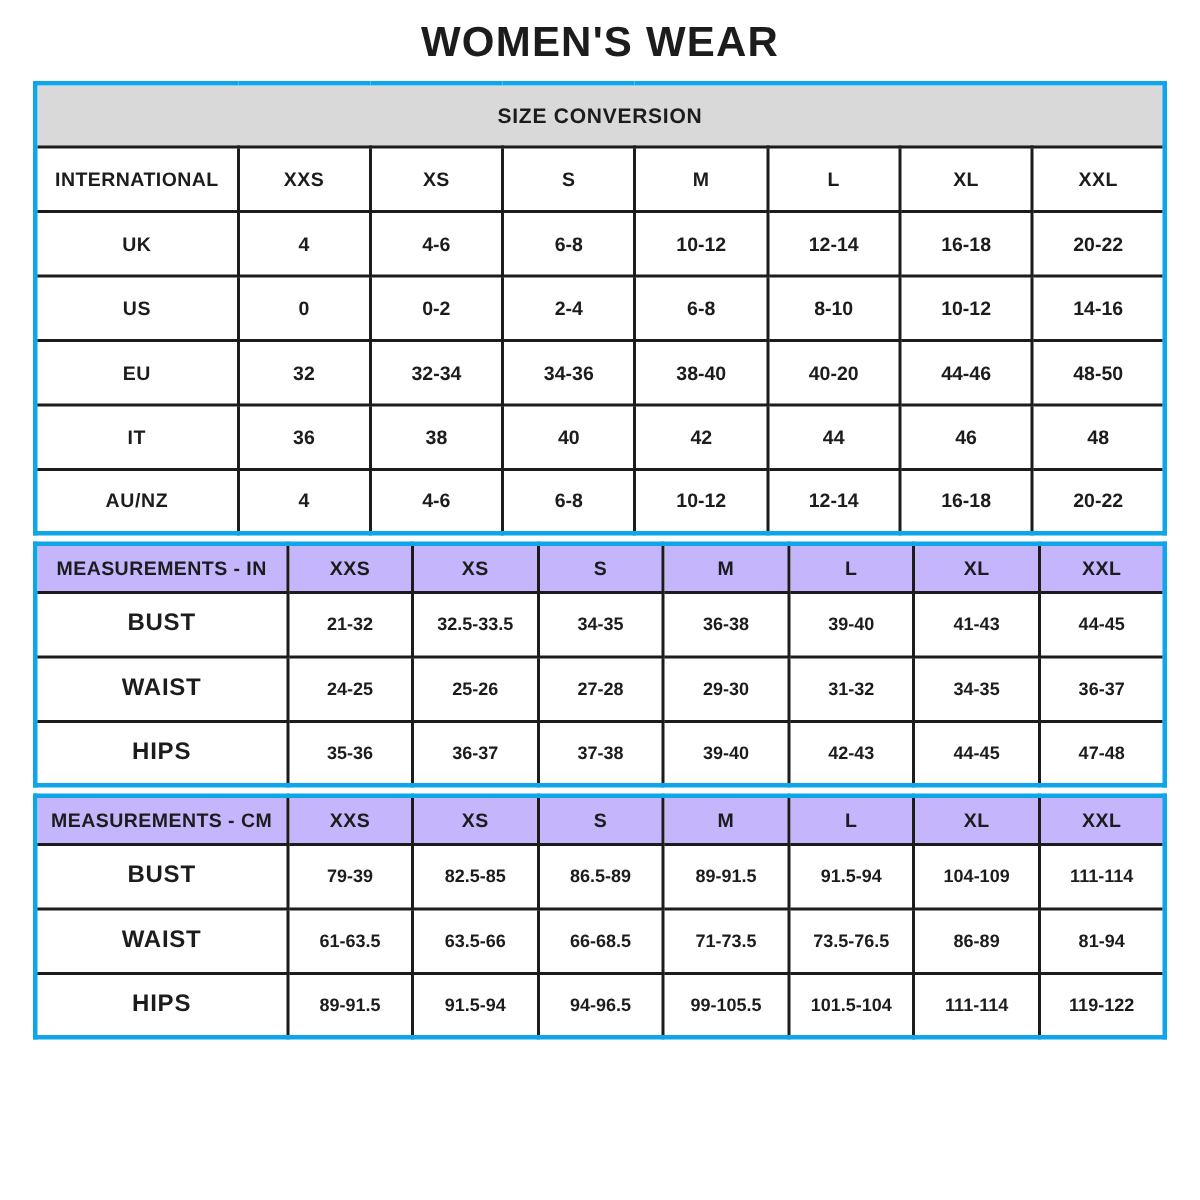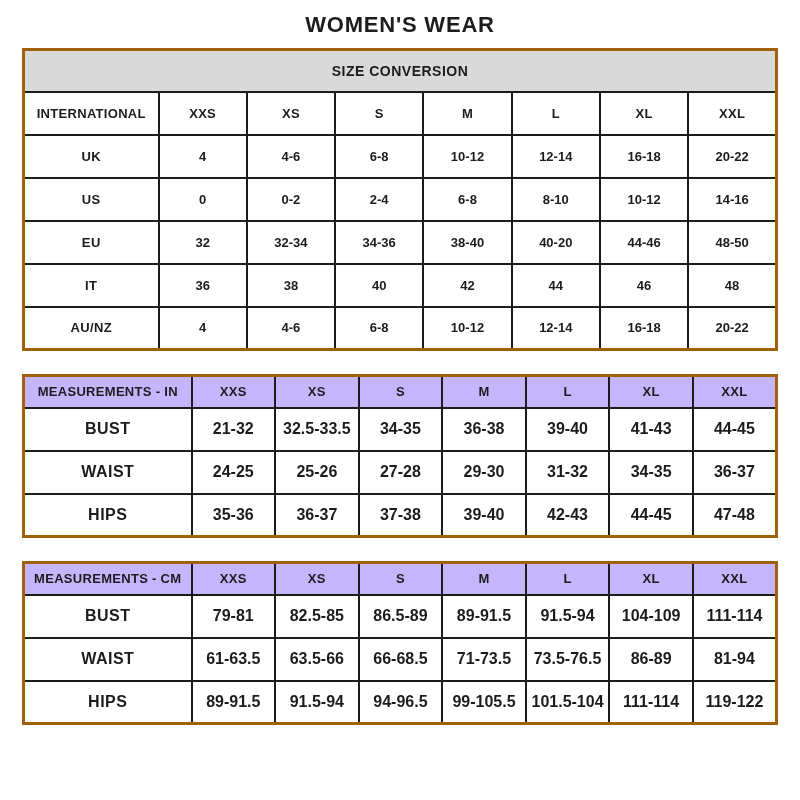--- a/index.html
+++ b/index.html
@@ -8,30 +8,30 @@
     width: 800px; height: 800px;
     background: #ffffff;
     color: #1c1c1c;
     font-family: "Liberation Sans", sans-serif;
     overflow: hidden;
   }
   .title {
     margin: 0;
     padding: 12px 0 10px;
     text-align: center;
-    font-size: 22px;
+    font-size: 28px;
     font-weight: 700;
     letter-spacing: 0.8px;
   }
   table.tbl {
     border-collapse: collapse;
     table-layout: fixed;
     width: 756px;
-    margin: 0 auto 23px auto;
-    border: 3px solid #a16207;
+    margin: 0 auto 4px auto;
+    border: 3px solid #0ea5e9;
   }
   .tbl th, .tbl td {
     border: 2px solid #1c1c1c;
     text-align: center;
     vertical-align: middle;
     padding: 0 2px;
     overflow: hidden;
     white-space: nowrap;
   }
   .banner {
@@ -47,21 +47,21 @@
   .size td.rowlabel { letter-spacing: 0.4px; }
   .c-label-size { width: 135px; }
   
   .meas th {
     background: #c4b5fd;
     height: 32px;
     font-size: 13px;
     font-weight: 700;
     letter-spacing: 0.3px;
   }
-  .meas td { height: 43px; font-size: 16px; font-weight: 600; }
+  .meas td { height: 43px; font-size: 12px; font-weight: 600; }
   .meas td.rowlabel { font-size: 16px; letter-spacing: 0.5px; }
   .c-label-meas { width: 168px; }
 </style>
 </head>
 <body>
 
 <div class="page">
 
   <h1 class="title">WOMEN'S WEAR</h1>
 
@@ -199,21 +199,21 @@
           <th>XXS</th>
           <th>XS</th>
           <th>S</th>
           <th>M</th>
           <th>L</th>
           <th>XL</th>
           <th>XXL</th>
         </tr>
         <tr>
           <td class="rowlabel">BUST</td>
-          <td>79-81</td>
+          <td>79-39</td>
           <td>82.5-85</td>
           <td>86.5-89</td>
           <td>89-91.5</td>
           <td>91.5-94</td>
           <td>104-109</td>
           <td>111-114</td>
         </tr>
         <tr>
           <td class="rowlabel">WAIST</td>
           <td>61-63.5</td>

